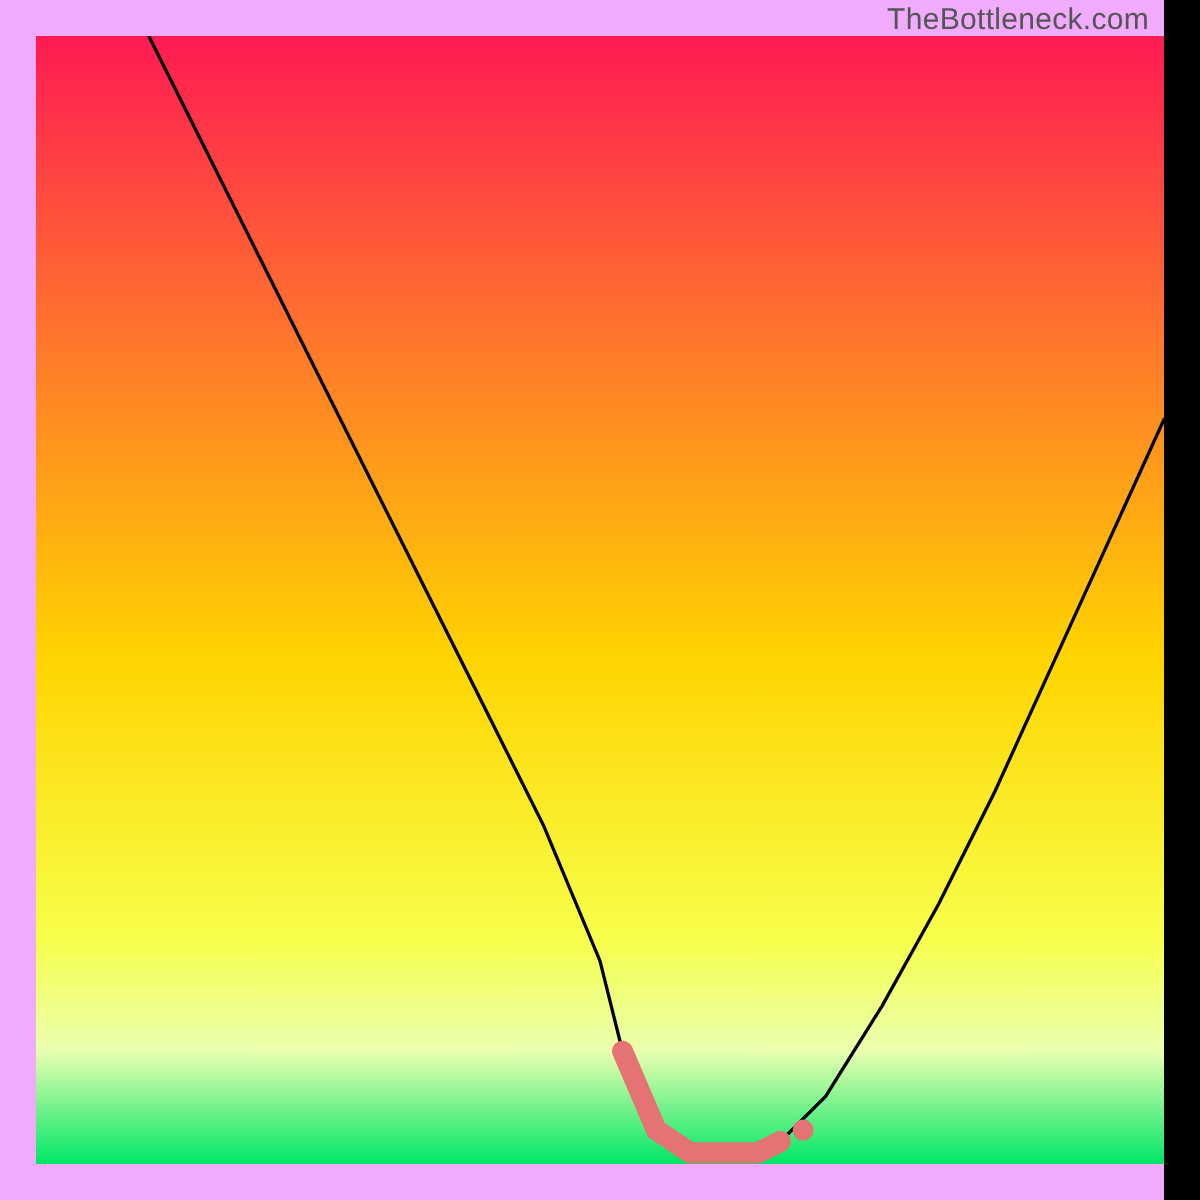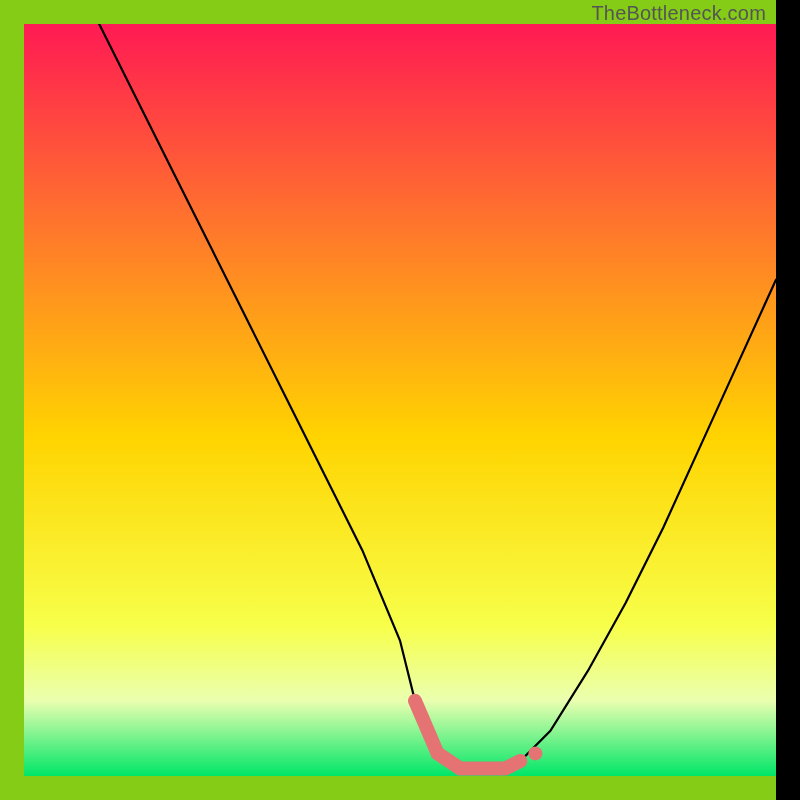--- a/index.html
+++ b/index.html
@@ -8,21 +8,21 @@
     width: 800px;
     height: 800px;
     overflow: hidden;
     background: #000;
     font-family: Arial, Helvetica, sans-serif;
   }
   .frame {
     position: relative;
     width: 776px;
     height: 800px;
-    background: #84cc16;
+    background: #f0abfc;
   }
   .plot-area {
     position: absolute;
     left: 24px;
     top: 24px;
     width: 752px;
     height: 752px;
   }
   .plot-area svg {
     display: block;

